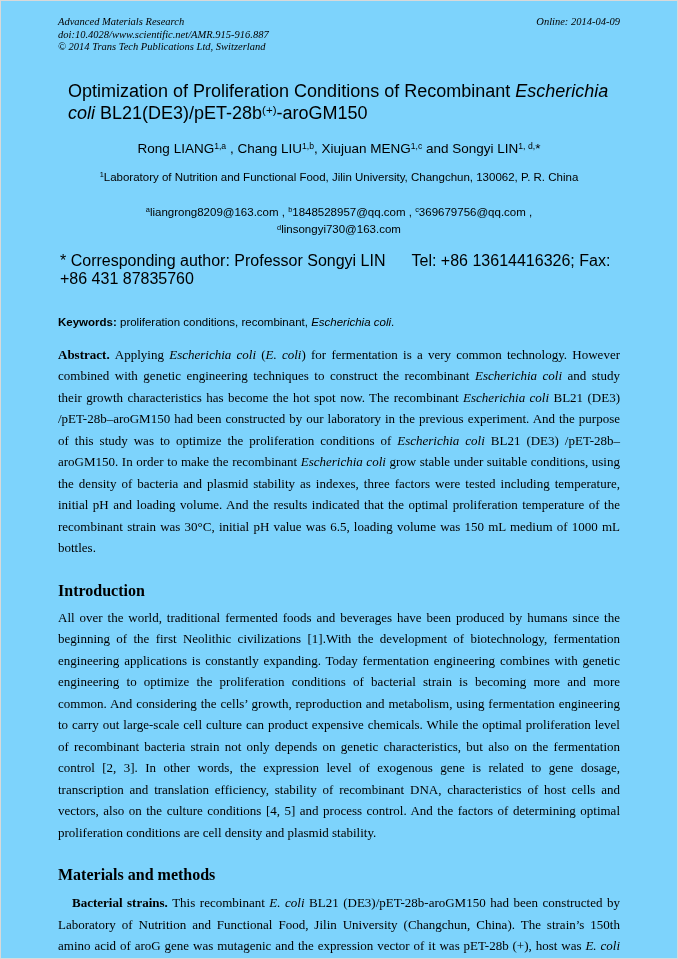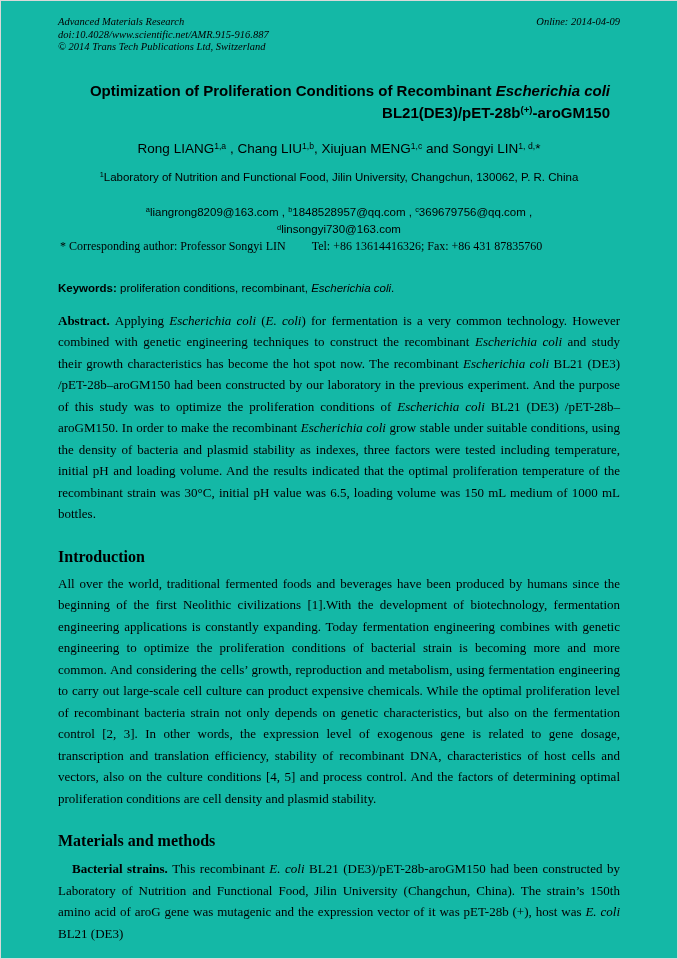--- a/index.html
+++ b/index.html
@@ -1,49 +1,49 @@
 <!DOCTYPE html>
 <html><head>
 <meta charset="utf-8">
 <style>
   html, body { margin: 0; padding: 0; background: #ffffff; }
   .page {
-    width: 678px; height: 959px; background: #14b8a6; box-sizing: border-box;
+    width: 678px; height: 959px; background: #7dd3fc; box-sizing: border-box;
     padding: 15px 57px 0 57px; color: #000;
     font-family: "Liberation Serif", serif;
     overflow: hidden; position: relative;
     border: 1px solid #d9d9d9;
   }
   .header {
     display: flex; justify-content: space-between; align-items: flex-start;
     font-style: italic; font-size: 10.5px; line-height: 12.6px;
   }
   .header-left div { white-space: nowrap; }
   .header-right { white-space: nowrap; }
   .title {
-    font-family: "Liberation Sans", sans-serif; font-weight: bold;
-    font-size: 15px; line-height: 22px; text-align: right;
+    font-family: "Liberation Sans", sans-serif; font-weight: normal;
+    font-size: 18px; line-height: 22px; text-align: left;
     margin: 26px 10px 0 10px;
   }
   .authors {
     font-family: "Liberation Sans", sans-serif; font-size: 13.5px;
     text-align: center; margin-top: 17px;
   }
   .affiliation {
     font-family: "Liberation Sans", sans-serif; font-size: 11.5px;
     text-align: center; margin-top: 15px;
   }
   .emails {
     font-family: "Liberation Sans", sans-serif; font-size: 11.5px;
     text-align: center; line-height: 17.5px;
   }
   .emails.first { margin-top: 21px; }
   .corresponding {
-    font-family: Liberation Serif, serif; font-size: 12px;
-    padding-left: 2px;
+    font-family: Liberation Sans, sans-serif; font-size: 16px;
+    margin-top: 13px; padding-left: 2px;
   }
   .corresponding .telfax { margin-left: 26px; }
   .keywords {
     font-family: "Liberation Sans", sans-serif; font-size: 11.5px;
     margin-top: 28px;
   }
   .para {
     font-size: 13px; line-height: 21.5px; text-align: justify;
     margin: 0;
   }

